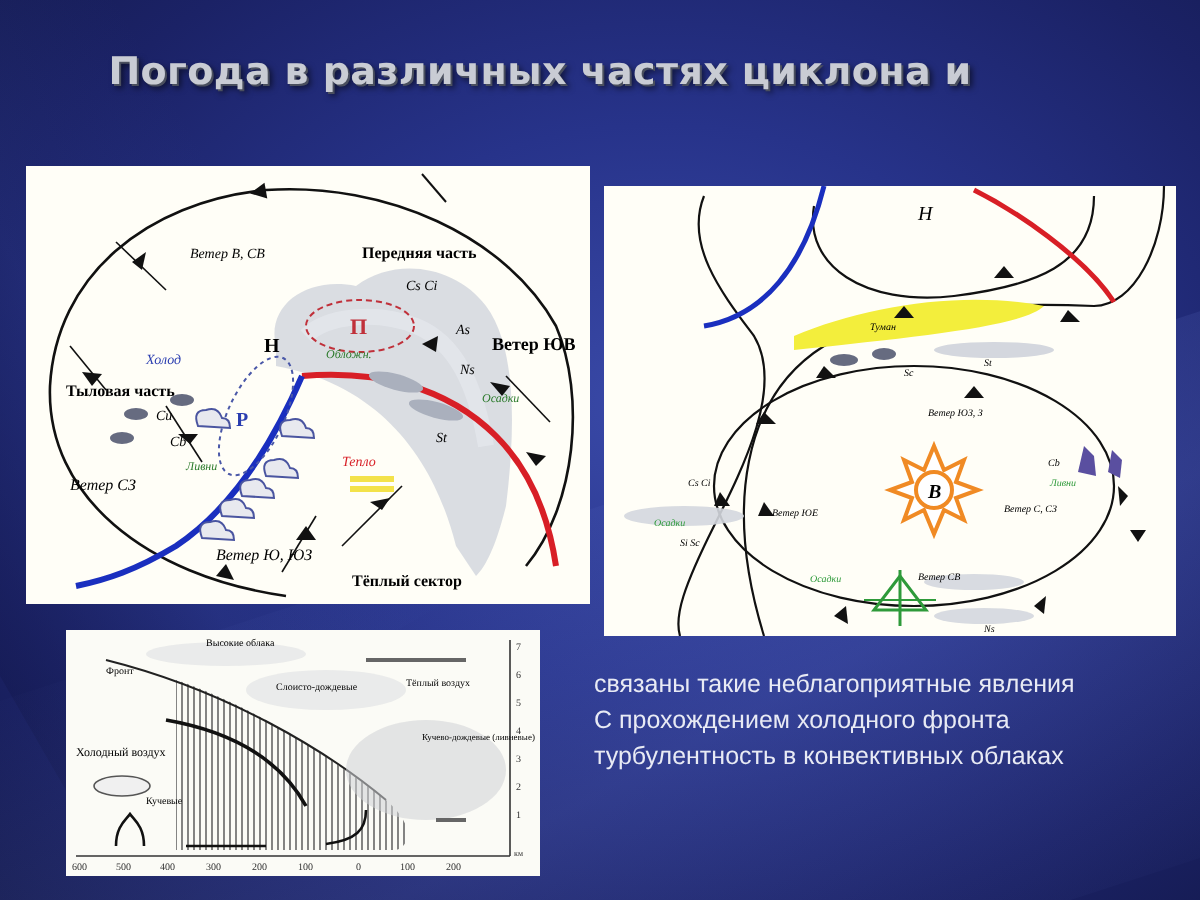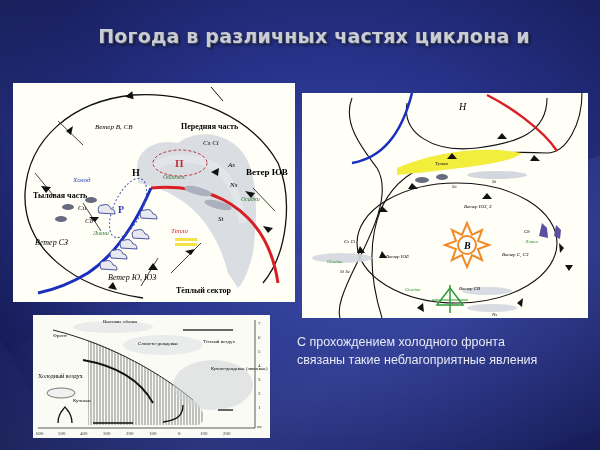--- a/index.html
+++ b/index.html
@@ -17,21 +17,20 @@
     position:absolute; left:-80px; top:-40px; width:220px; height:420px;
     background: linear-gradient(90deg, rgba(20,25,80,0.5), rgba(60,80,170,0.15), rgba(20,25,80,0));
     transform: rotate(-30deg); pointer-events:none;
   }
   .title {
     position:absolute; left:0; top:22px; width:540px; text-align:center;
     font-family: "DejaVu Sans", sans-serif; font-weight:bold; font-size:19px; line-height:28px;
     color:#c9ccd4;
     text-shadow: 1px 1px 0 #4a4f5e, 2px 2px 3px rgba(0,0,0,0.6);
     letter-spacing:0.2px;
-    padding-left:44px;
   }
   .panel { position:absolute; background:#fffef7; box-sizing:border-box; }
   #cyclone { left:13px; top:83px; width:282px; height:219px; }
   #anticyclone { left:302px; top:93px; width:286px; height:225px; }
   #front { left:33px; top:315px; width:237px; height:123px; background:#fbfbf6; }
   .panel svg { position:absolute; left:0; top:0; }
   .caption {
     position:absolute; left:297px; top:333px; width:300px;
     color:#e8eaf4; font-size:12.5px; line-height:18px;
   }
@@ -238,15 +237,16 @@
       <text x="225" y="52">4</text>
       <text x="225" y="66">3</text>
       <text x="225" y="80">2</text>
       <text x="225" y="94">1</text>
       <text x="224" y="113" font-size="4">км</text>
     </g>
   </svg>
 </div>
 
 <div class="caption">
+  <div>связаны такие неблагоприятные явления</div>
   <div>С прохождением холодного фронта</div>
-  <div>связаны такие неблагоприятные явления</div>
+  <div>турбулентность в конвективных облаках</div>
 </div>
 
 </body></html>

